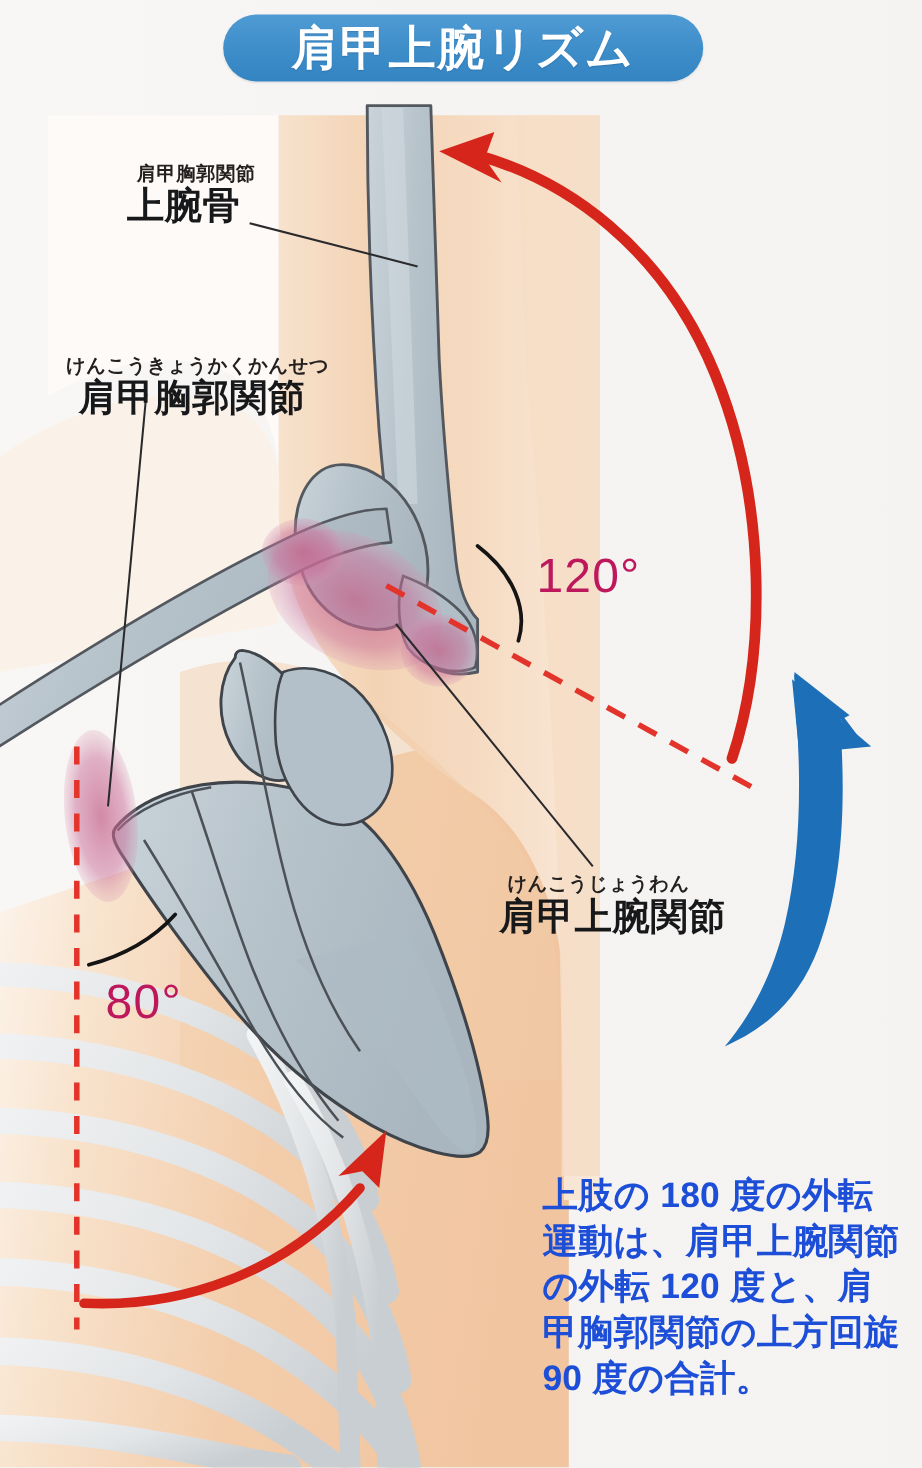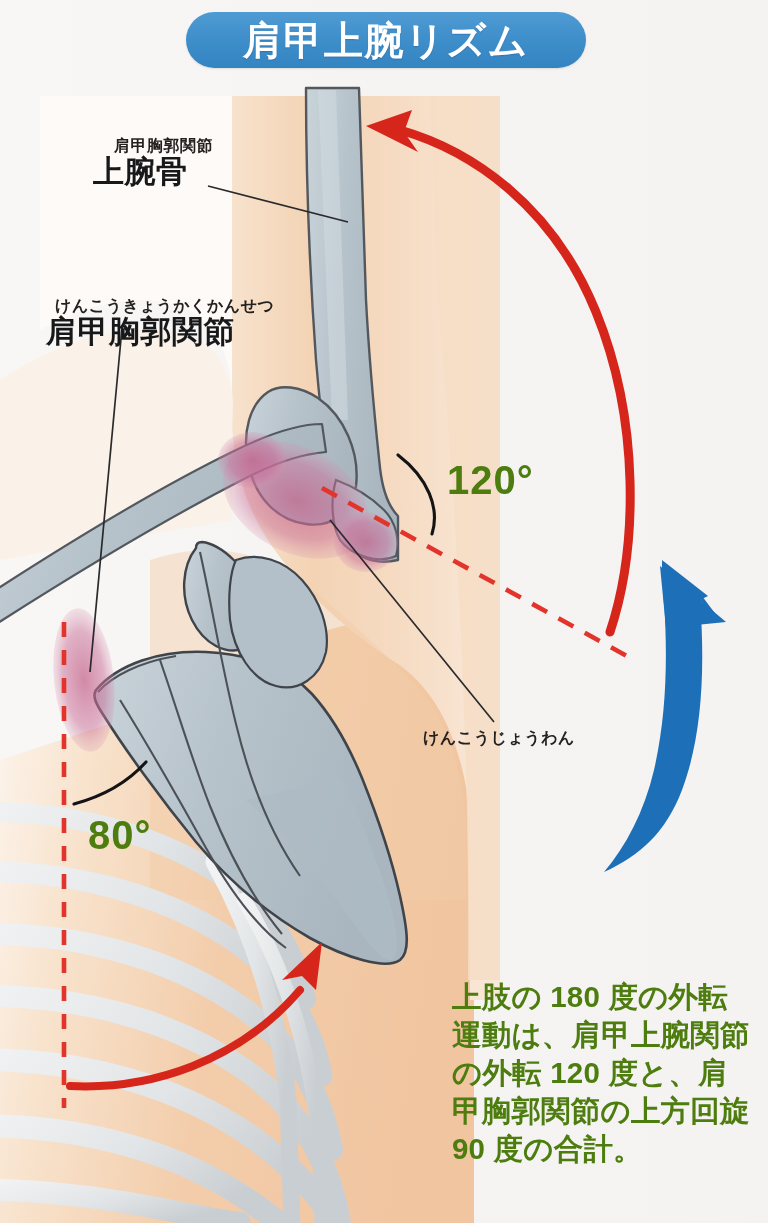--- a/index.html
+++ b/index.html
@@ -43,47 +43,48 @@
     font-weight:600;
     color:#23201f;
   }
   .label .main{
     display:block;
     font-size:31px;
     font-weight:700;
     letter-spacing:.5px;
     line-height:1.12;
     color:#17181a;
+    text-align:center;
   }
   #label-humerus{left:93px;top:138px;}
   #label-humerus .ruby{margin-left:21px;}
   #label-scapulothoracic{left:46px;top:264px;margin-top:34px;}
   #label-scapulothoracic .ruby{margin-left:9px;}
   #label-scapula{left:228px;top:724px;}
   #label-scapula .ruby{margin-left:10px;letter-spacing:7px;}
   #label-glenohumeral{left:416px;top:730px;}
   #label-glenohumeral .ruby{margin-left:7px;}
 
   
   .angle-label{
     position:absolute;z-index:36;
-    color:#4d7c0f;
+    color:#be185d;
     font-size:40px;
-    font-weight:700;
+    font-weight:400;
     letter-spacing:1px;
     line-height:1;
   }
   #angle-120{left:447px;top:460px;}
   #angle-60{left:88px;top:815px;}
 
   
   #caption{
     position:absolute;left:452px;top:978px;width:300px;
     z-index:35;
-    color:#4d7c0f;
+    color:#1d4ed8;
     font-size:29.5px;
     font-weight:600;
     line-height:1.29;
     letter-spacing:.2px;
   }
   #caption .cl{display:block;white-space:nowrap;}
 </style>
 </head>
 <body>
 
@@ -275,20 +276,21 @@
   </div>
 
   <div class="label" id="label-scapulothoracic">
     <span class="ruby">けんこうきょうかくかんせつ</span>
     <span class="main">肩甲胸郭関節</span>
   </div>
 
 
   <div class="label" id="label-glenohumeral">
     <span class="ruby">けんこうじょうわん</span>
+    <span class="main">肩甲上腕関節</span>
   </div>
 
   <div class="angle-label" id="angle-120">120°</div>
   <div class="angle-label" id="angle-60">80°</div>
 
   <div id="caption">
     <span class="cl">上肢の 180 度の外転</span>
     <span class="cl">運動は、肩甲上腕関節</span>
     <span class="cl">の外転 120 度と、肩</span>
     <span class="cl">甲胸郭関節の上方回旋</span>

